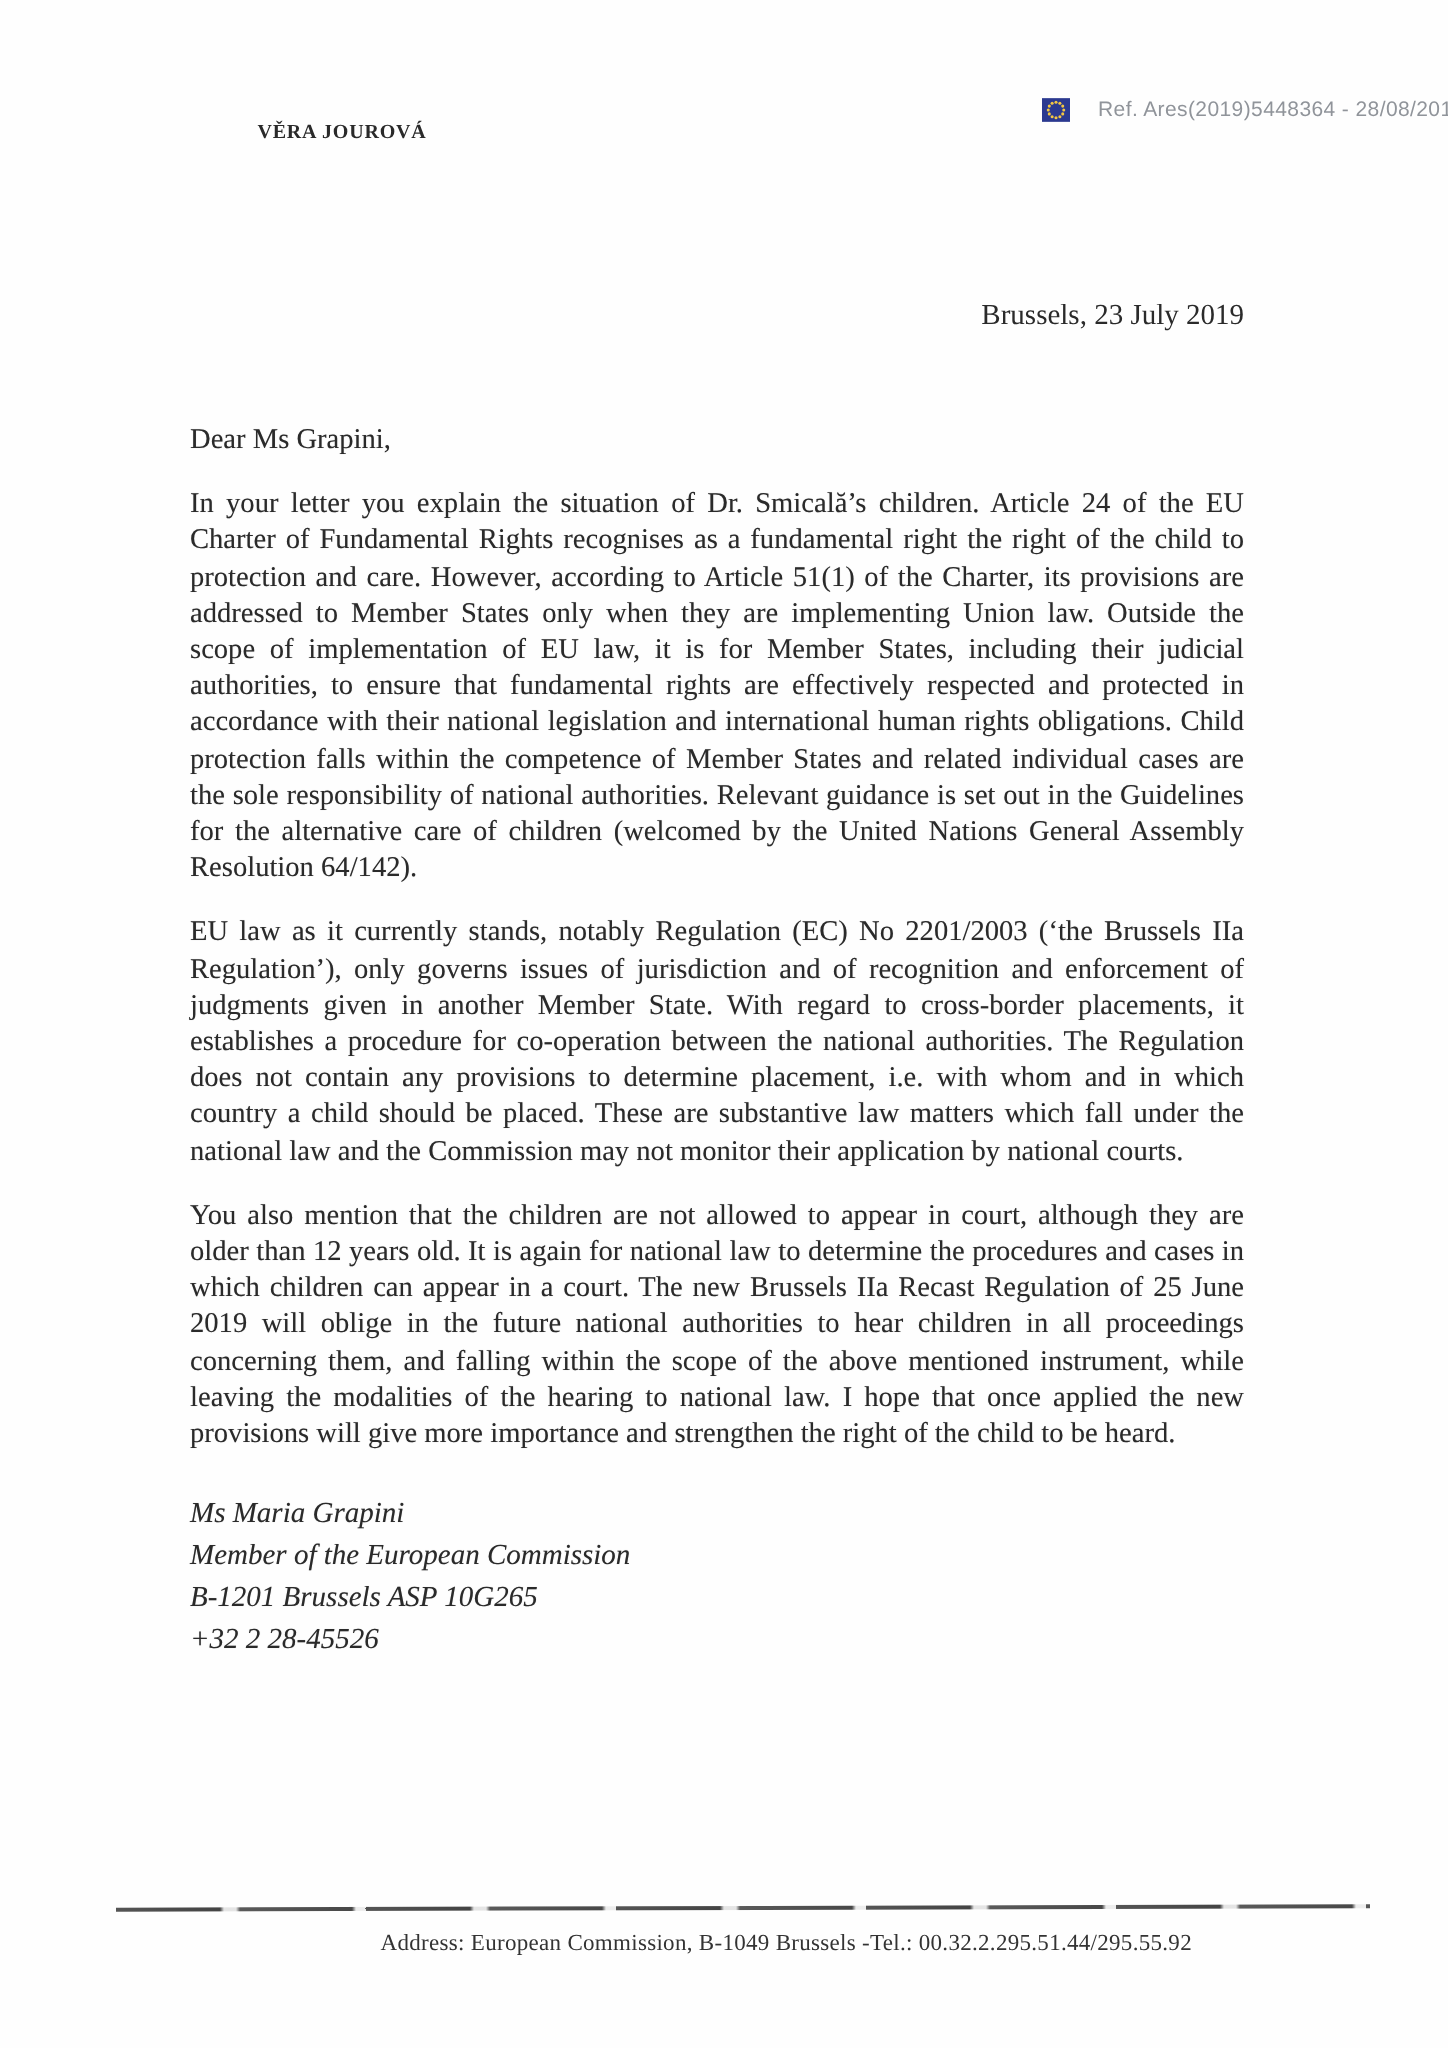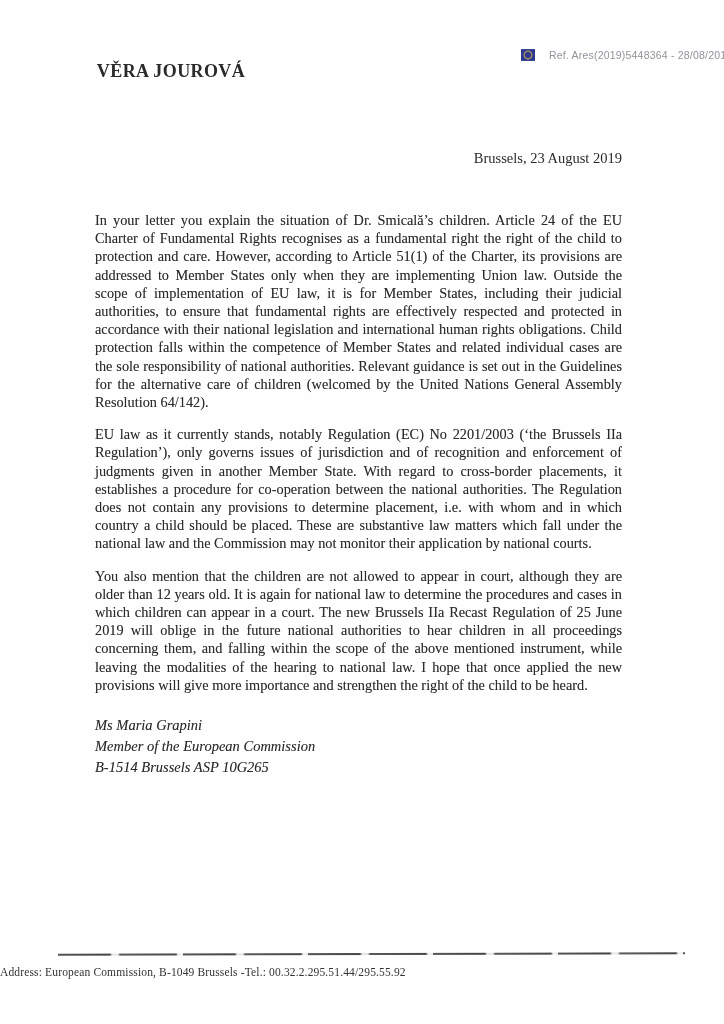--- a/index.html
+++ b/index.html
@@ -45,21 +45,21 @@
   
   .sender {
     position: absolute;
     top: 61px;
     left: 66px;
     width: 210px;
     text-align: center;
     line-height: 1.15;
   }
   .sender-name {
-    font-size: 18px;
+    font-size: 10px;
     font-weight: bold;
     letter-spacing: 0.4px;
     white-space: nowrap;
   }
   .sender-title {
     font-size: 12.5px;
     font-weight: bold;
     font-style: italic;
     white-space: nowrap;
   }
@@ -113,21 +113,21 @@
       #5a5a5a 62px, #484848 118px,
       rgba(85,85,85,0.1) 120px, rgba(85,85,85,0.1) 125px
     );
     background-size: 125px 2px;
   }
   .footer-text {
     position: absolute;
     top: 966px;
     left: 0;
     width: 596px;
-    text-align: left;
+    text-align: right;
     font-size: 11.5px;
     letter-spacing: 0.15px;
     color: #333;
   }
 </style>
 </head>
 <body>
 
 <div class="page">
 
@@ -149,30 +149,32 @@
         <circle cx="4.7" cy="2.38" r="0.7"></circle>
       </g>
     </svg>
     <span class="stamp-text">Ref. Ares(2019)5448364 - 28/08/2019</span>
   </div>
 
   <div class="sender">
     <div class="sender-name">VĚRA JOUROVÁ</div>
   </div>
 
-  <div class="dateline">Brussels, 23 August 2019</div>
+  <div class="dateline">Brussels, 23 July 2019</div>
 
   <div class="body">
+    <p class="salutation">Dear Ms Grapini,</p>
     <p class="para">In your letter you explain the situation of Dr. Smicală’s children. Article 24 of the EU Charter of Fundamental Rights recognises as a fundamental right the right of the child to protection and care. However, according to Article 51(1) of the Charter, its provisions are addressed to Member States only when they are implementing Union law. Outside the scope of implementation of EU law, it is for Member States, including their judicial authorities, to ensure that fundamental rights are effectively respected and protected in accordance with their national legislation and international human rights obligations. Child protection falls within the competence of Member States and related individual cases are the sole responsibility of national authorities. Relevant guidance is set out in the Guidelines for the alternative care of children (welcomed by the United Nations General Assembly Resolution 64/142).</p>
     <p class="para">EU law as it currently stands, notably Regulation (EC) No 2201/2003 (‘the Brussels IIa Regulation’), only governs issues of jurisdiction and of recognition and enforcement of judgments given in another Member State. With regard to cross-border placements, it establishes a procedure for co-operation between the national authorities. The Regulation does not contain any provisions to determine placement, i.e. with whom and in which country a child should be placed. These are substantive law matters which fall under the national law and the Commission may not monitor their application by national courts.</p>
     <p class="para">You also mention that the children are not allowed to appear in court, although they are older than 12 years old. It is again for national law to determine the procedures and cases in which children can appear in a court. The new Brussels IIa Recast Regulation of 25 June 2019 will oblige in the future national authorities to hear children in all proceedings concerning them, and falling within the scope of the above mentioned instrument, while leaving the modalities of the hearing to national law. I hope that once applied the new provisions will give more importance and strengthen the right of the child to be heard.</p>
 
     <div class="recipient">
       <div>Ms Maria Grapini</div>
       <div>Member of the European Commission</div>
-      <div>B-1514 Brussels ASP 10G265</div>
+      <div>B-1201 Brussels ASP 10G265</div>
+      <div>+32 2 28-45526</div>
     </div>
   </div>
 
   <div class="footer-rule"></div>
   <div class="footer-text">Address: European Commission, B-1049 Brussels -Tel.: 00.32.2.295.51.44/295.55.92</div>
 
 </div>
 
 </body></html>

